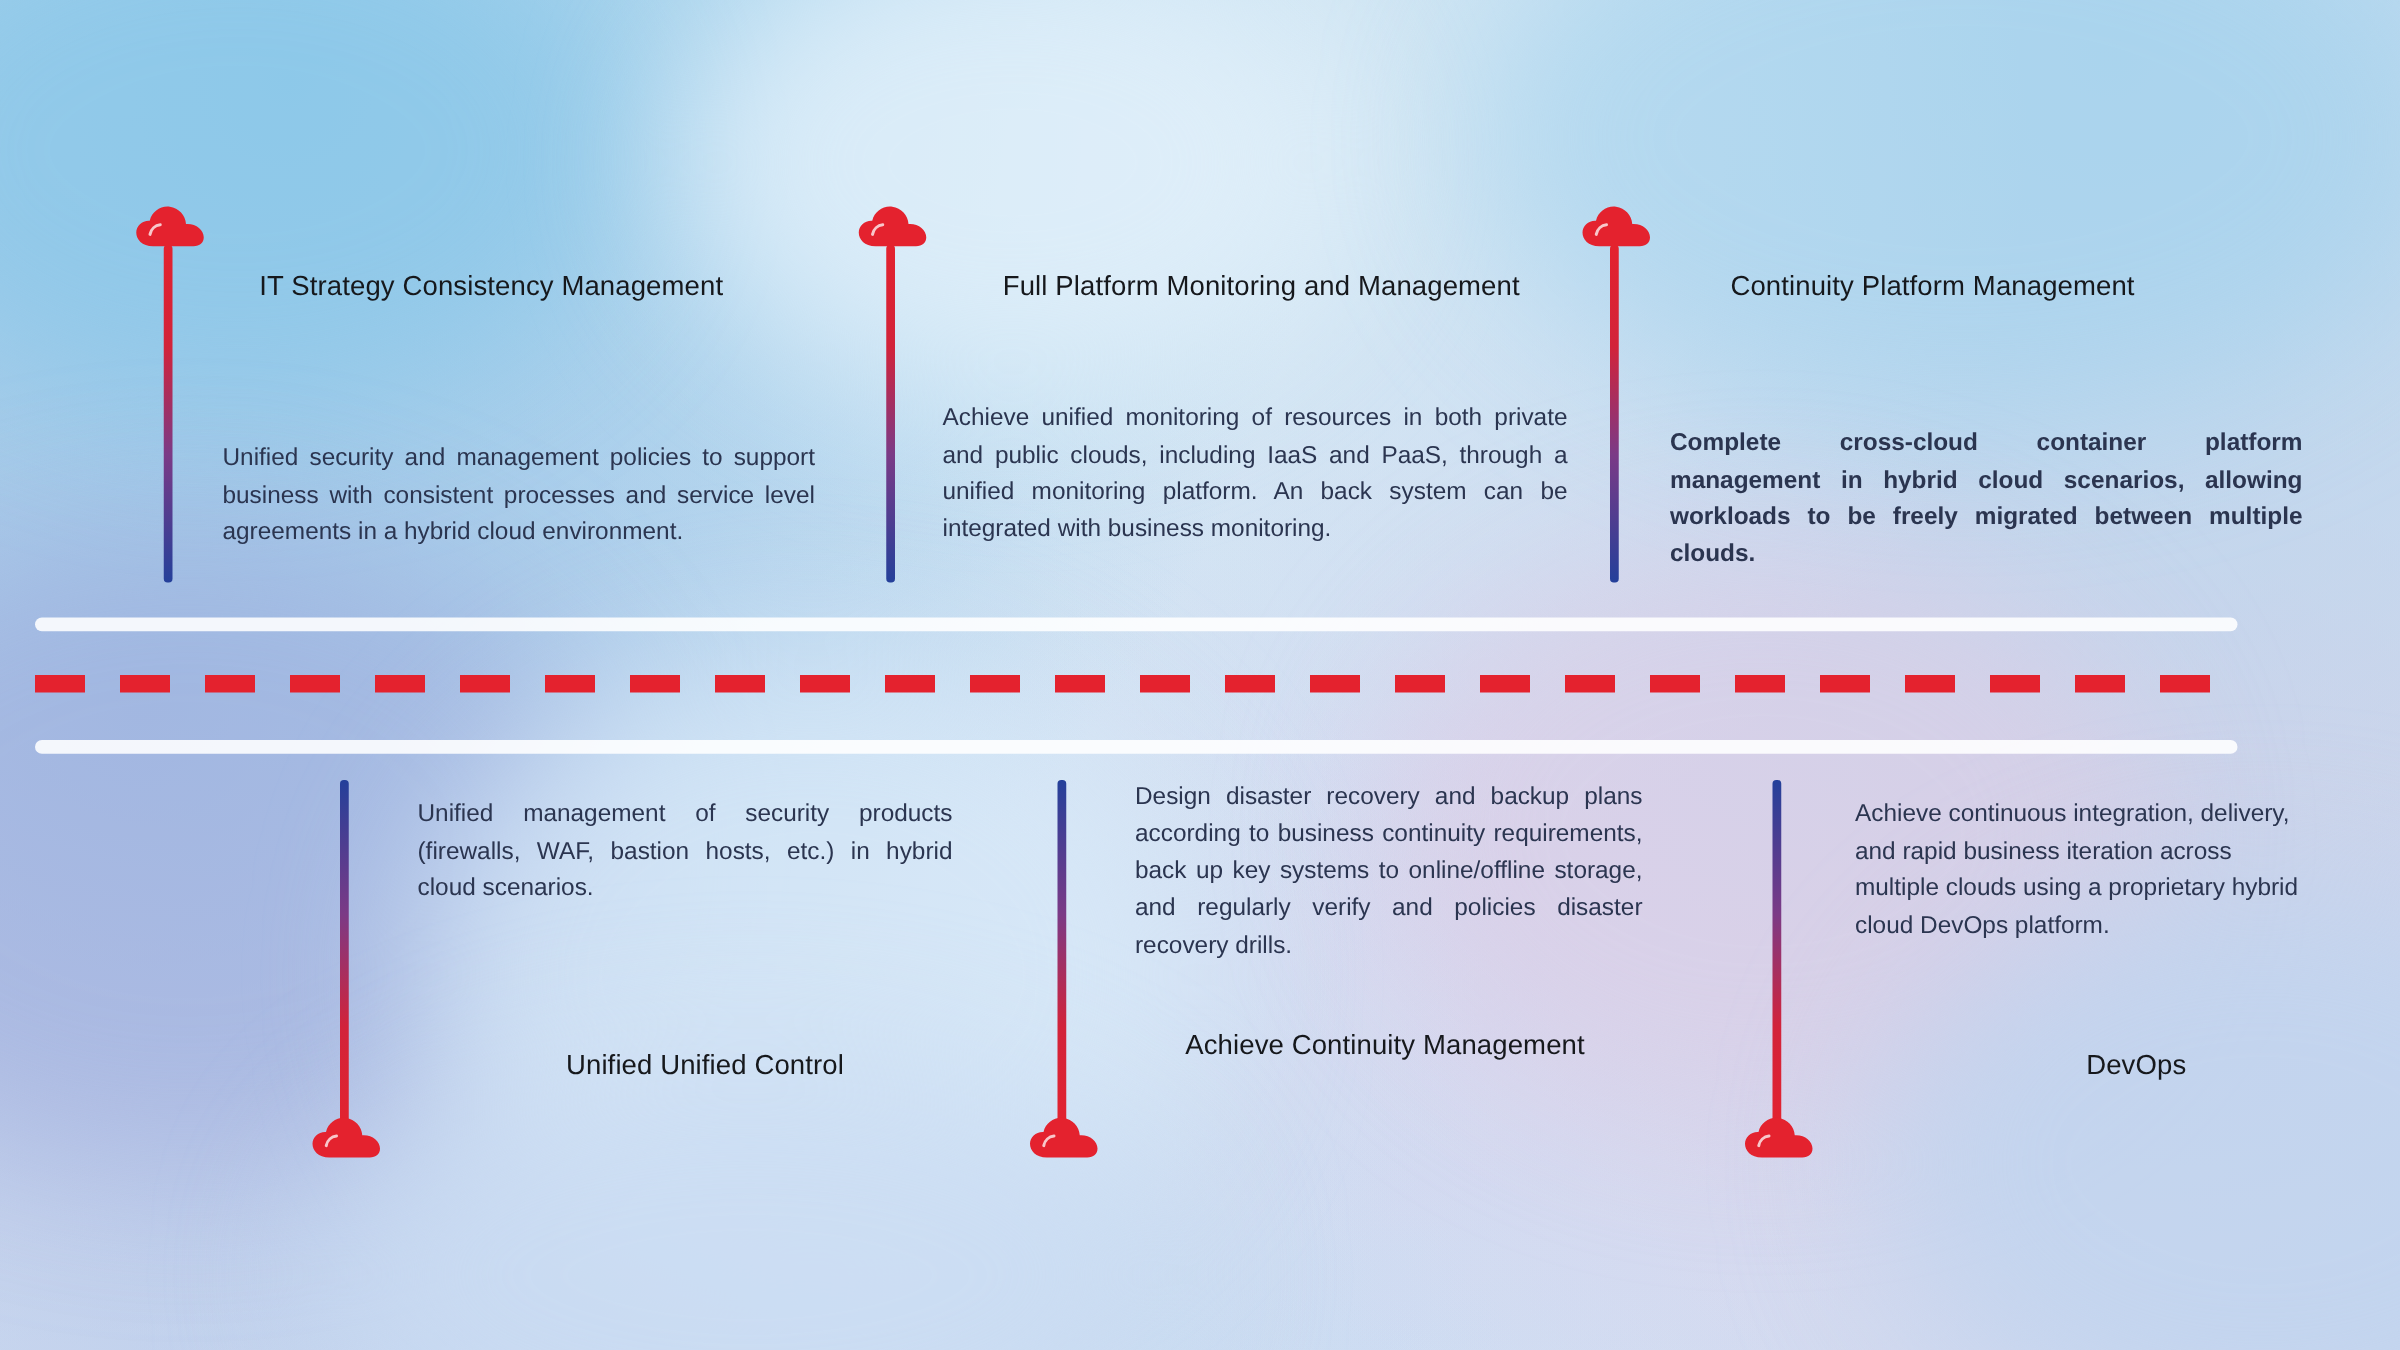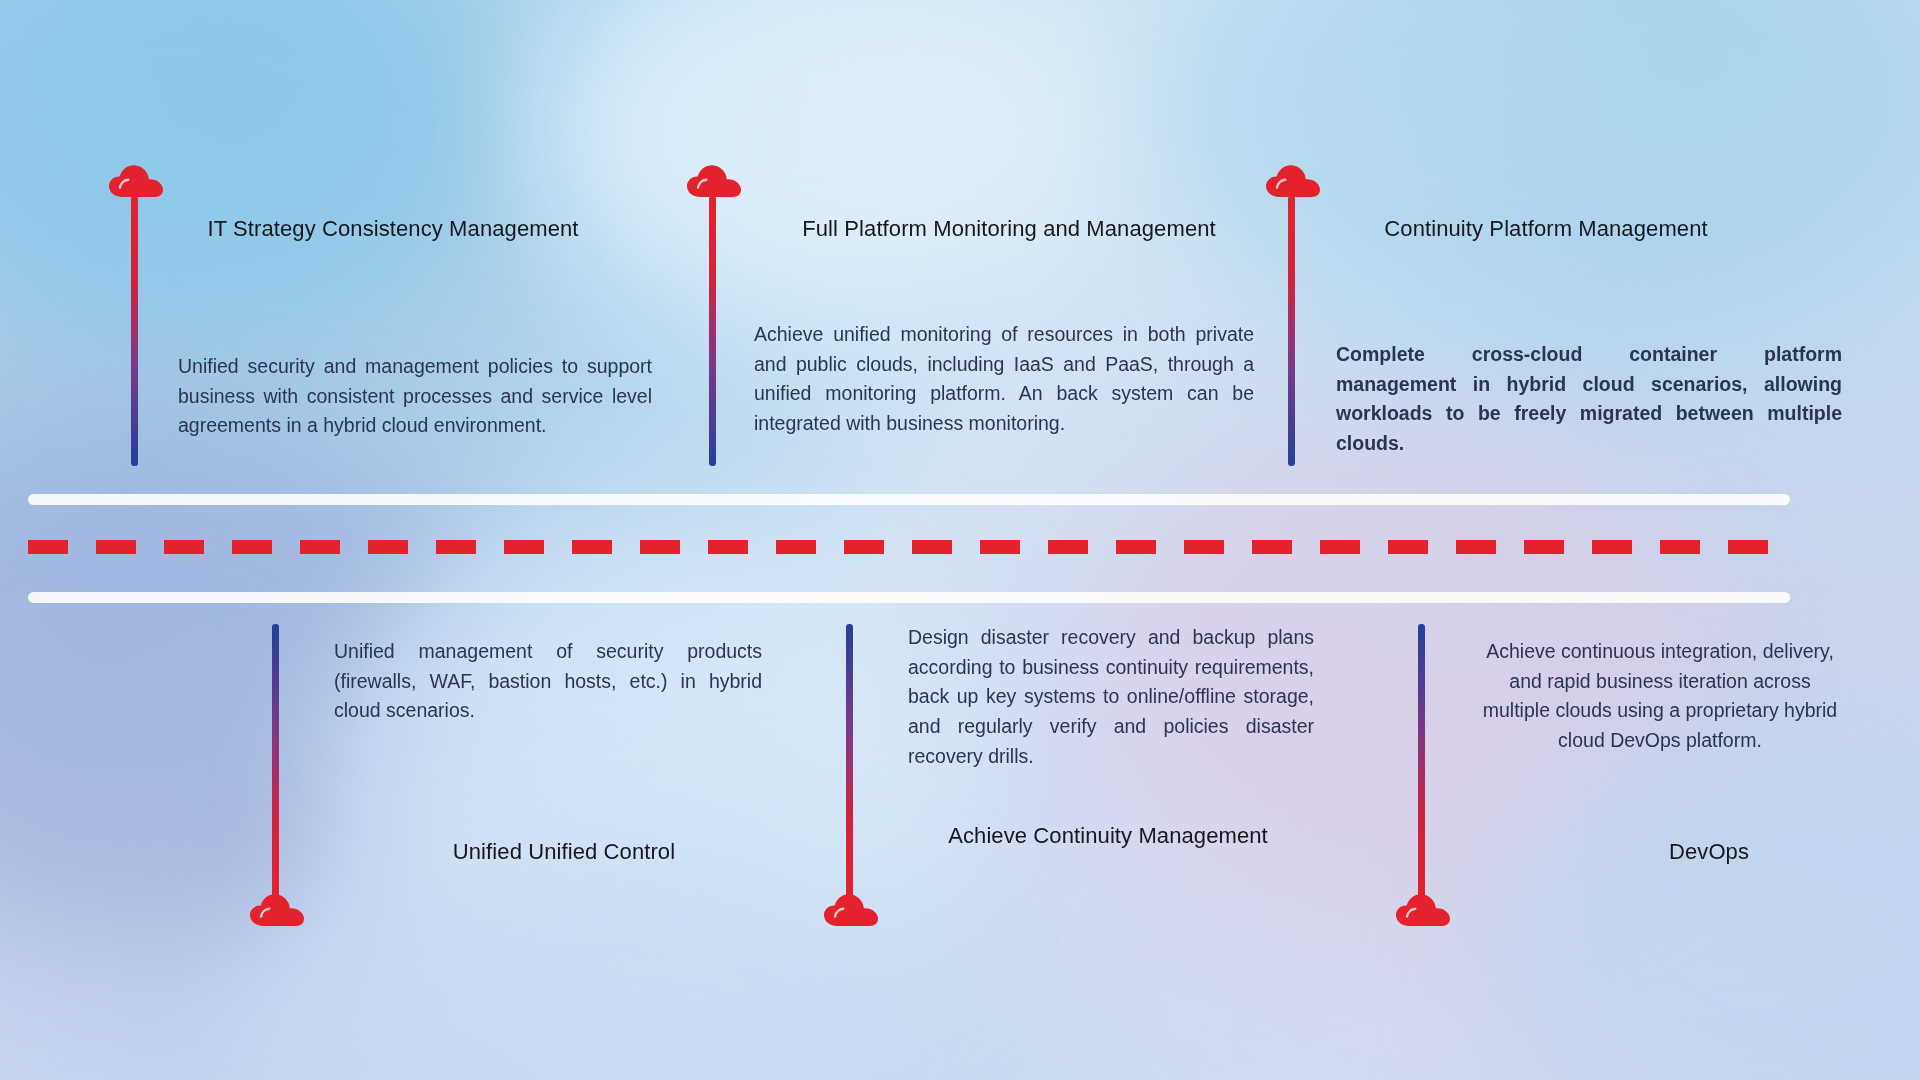--- a/index.html
+++ b/index.html
@@ -90,21 +90,21 @@
     text-align: center;
   }
   .desc {
     position: absolute;
     font-size: 19.5px;
     line-height: 1.52;
     color: #2b3550;
     text-align: justify;
     text-justify: inter-word;
   }
-  .desc.noj { text-align: center; }
+  .desc.noj { text-align: left; margin-left: 10px; }
 </style>
 </head>
 <body>
 
 <div id="canvas">
 
   <div class="blur-blob" style="left:-120px; top:-90px; width:620px; height:420px; background:rgba(133,196,232,0.55);"></div>
   <div class="blur-blob" style="left:540px; top:-60px; width:540px; height:380px; background:rgba(226,240,250,0.8);"></div>
   <div class="blur-blob" style="left:1180px; top:-120px; width:780px; height:460px; background:rgba(163,209,236,0.55);"></div>
   <div class="blur-blob" style="left:-200px; top:420px; width:700px; height:520px; background:rgba(156,170,220,0.5);"></div>

